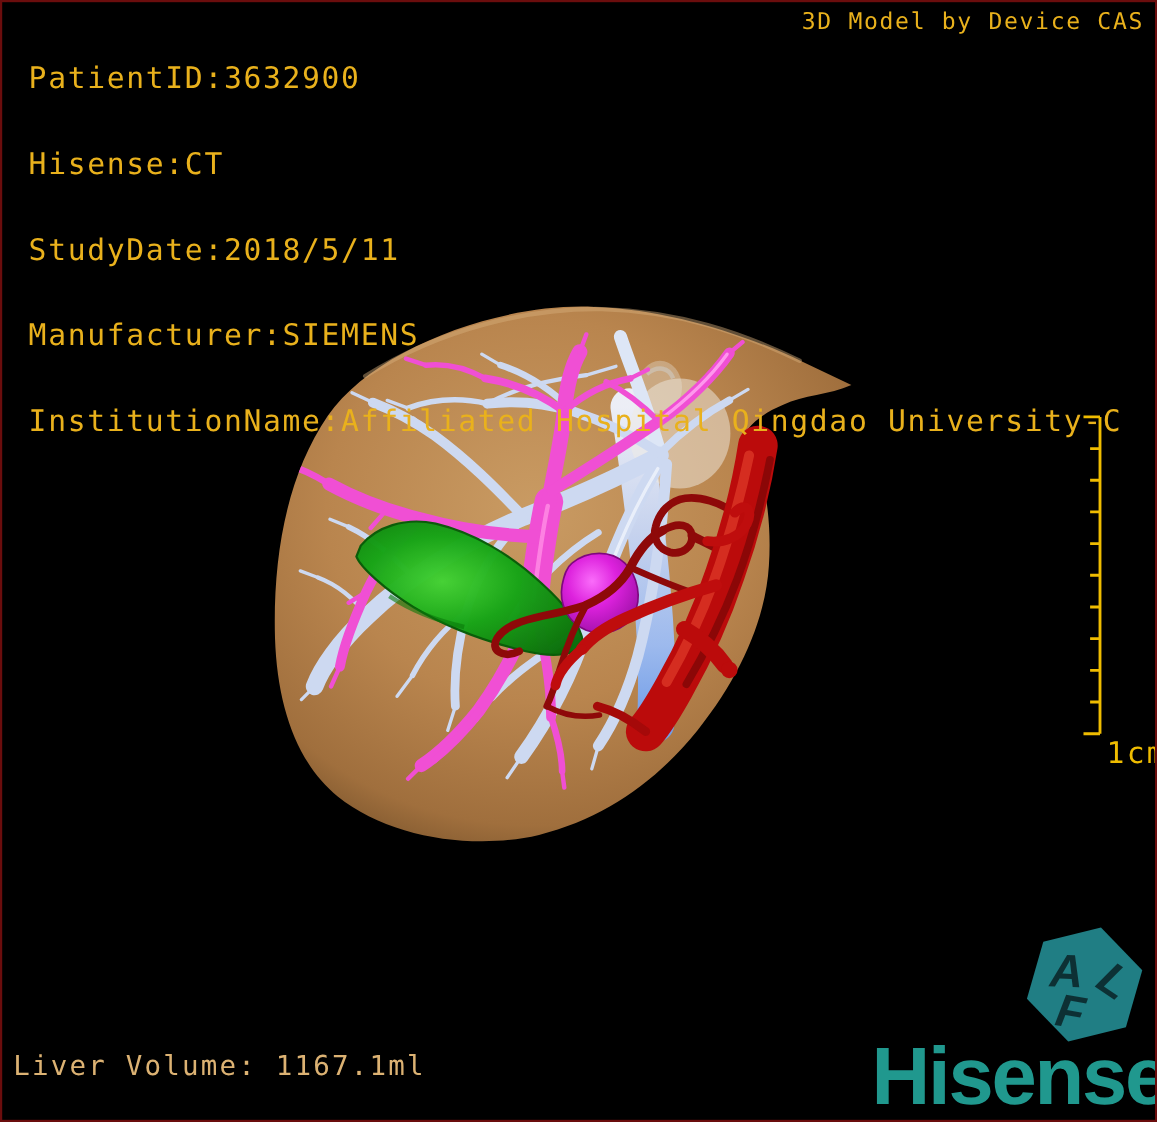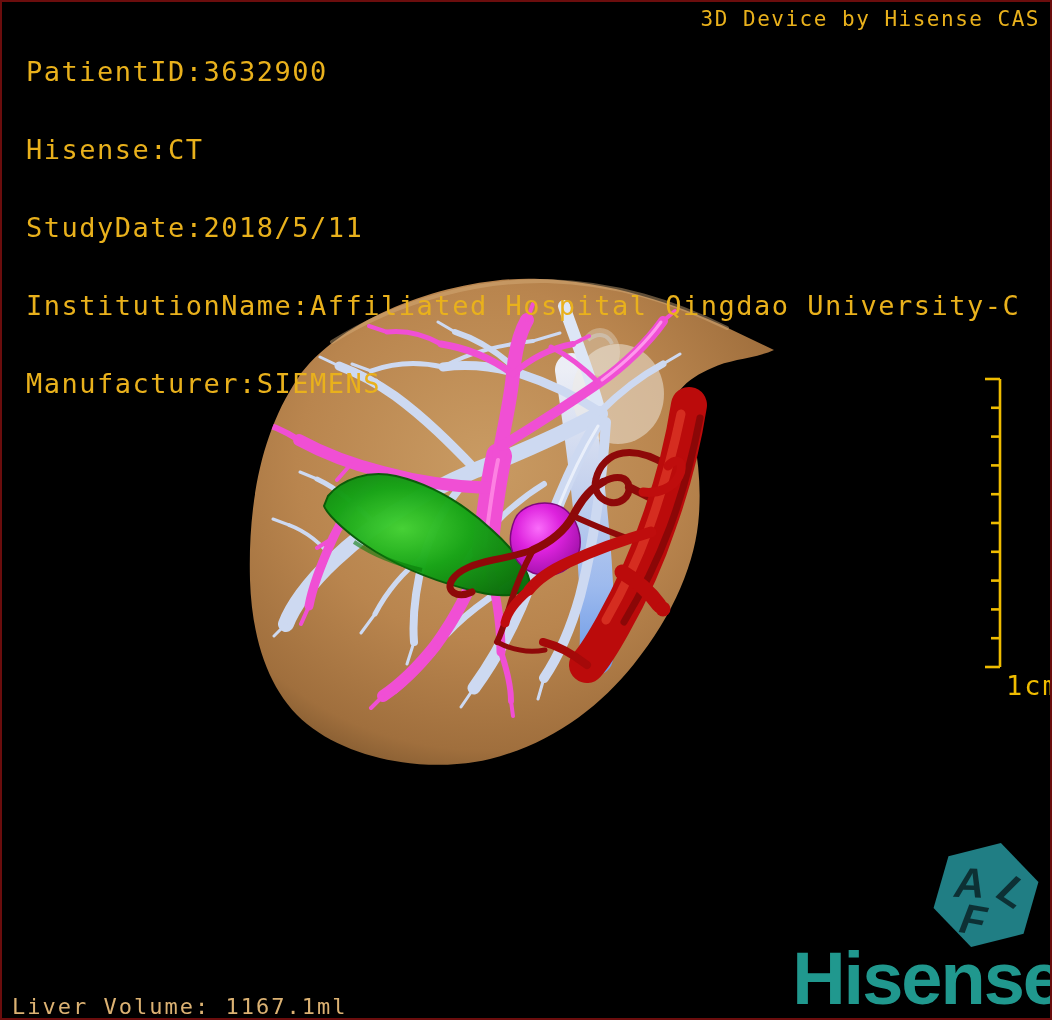--- a/index.html
+++ b/index.html
@@ -6,22 +6,22 @@
   .viewport{
     position:relative;width:1052px;height:1020px;background:#000;
     overflow:hidden;border:2px solid var(--border-red,#6b0d0d);box-sizing:border-box;
     font-family:"DejaVu Sans Mono",monospace;
   }
   .overlay{position:absolute;z-index:5;}
   .patient-info{left:24px;top:5px;color:var(--text-gold,#e9b11c);
     font-size:27px;line-height:26px;letter-spacing:1.5px;white-space:pre;}
   .scan-title{right:10px;top:5px;color:var(--text-gold,#e9b11c);
     font-size:21px;letter-spacing:1.5px;}
-  .volume{left:10px;top:992px;color:var(--volume-text,#dcb273);
-    font-size:22px;letter-spacing:2px;}
+  .volume{left:10px;top:952px;color:var(--volume-text,#dcb273);
+    font-size:25px;letter-spacing:2px;}
   .scale-label{left:964px;top:668px;color:var(--ruler-gold,#efbc00);
     font-size:27px;letter-spacing:2px;margin-left:40px;}
   .hisense{position:absolute;right:-12px;bottom:2px;z-index:6;
     color:var(--hisense-teal,#20988e);font-family:"Liberation Sans",sans-serif;
     font-weight:bold;font-size:74px;letter-spacing:-2px;line-height:1;}
   .scene{position:absolute;left:0;top:0;z-index:1;}
   .ruler{position:absolute;left:958px;top:364px;z-index:5;}
   .alf{position:absolute;left:912px;top:833px;z-index:6;}
   .cube-letter{font-family:"Liberation Sans",sans-serif;font-weight:bold;
     font-style:italic;font-size:42px;fill:#0d3034;}
@@ -141,25 +141,25 @@
       <path stroke="#bf0d0d" stroke-width="11" d="M 649 530 C 621 538 593 548 567 560 C 549 568 535 578 527 588"></path>
       <path stroke="#bf0d0d" stroke-width="9" d="M 527 588 C 513 600 505 611 503 621"></path>
       <path stroke="#a50909" stroke-width="8" d="M 585 663 C 571 652 557 644 541 640"></path>
     </g>
   </svg>
 
   <div class="overlay patient-info">
     <div>PatientID:3632900</div>
     <div>Hisense:CT</div>
     <div>StudyDate:2018/5/11</div>
+    <div>Manufacturer:SIEMENS</div>
     <div>InstitutionName:Affiliated Hospital Qingdao University-C</div>
-    <div>Manufacturer:SIEMENS</div>
   </div>
 
-  <div class="overlay scan-title">3D Device by Hisense CAS</div>
+  <div class="overlay scan-title">3D Model by Device CAS</div>
 
   <div class="overlay volume">Liver Volume: 1167.1ml</div>
 
   <svg class="ruler" width="60" height="320" viewBox="0 0 60 320">
     <g stroke="#efbc00" stroke-width="2.6">
       <line x1="40" y1="13" x2="40" y2="301"></line>
       <line x1="40" y1="13" x2="25" y2="13"></line>
       <line x1="40" y1="301" x2="25" y2="301"></line>
       <line x1="40" y1="41.8" x2="31" y2="41.8"></line>
       <line x1="40" y1="70.6" x2="31" y2="70.6"></line>

